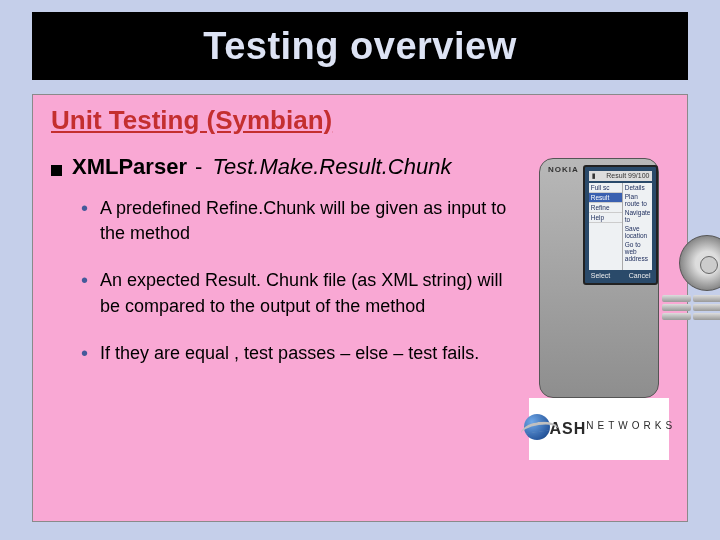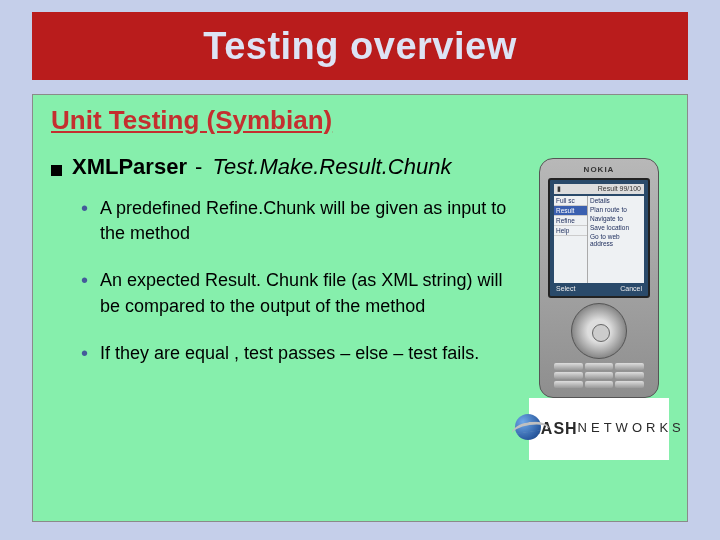--- a/index.html
+++ b/index.html
@@ -10,38 +10,38 @@
     font-family: Verdana, Arial, sans-serif;
     overflow: hidden;
     position: relative;
   }
   .title-bar {
     position: absolute;
     left: 32px;
     right: 32px;
     top: 12px;
     height: 68px;
-    background: #b91c1c;
+    background: #000000;
     display: flex;
     align-items: center;
     justify-content: center;
   }
   .title-bar-text {
     color: #dde3f4;
     font-size: 38px;
     font-weight: bold;
     letter-spacing: 0.5px;
   }
   .content-card {
     position: absolute;
     left: 32px;
     right: 32px;
     top: 94px;
     bottom: 18px;
-    background: #86efac;
+    background: #f9a8d4;
     border: 1px solid #8a8a8a;
     padding: 10px 18px 14px 18px;
   }
   .section-heading {
     color: #c42f2f;
     font-size: 26px;
     font-weight: bold;
     text-decoration: underline;
     margin-bottom: 18px;
   }
@@ -100,21 +100,21 @@
   
   .phone {
     width: 120px;
     height: 240px;
     margin: 4px auto 0 auto;
     background: linear-gradient(#b8b8b8,#8e8e8e);
     border-radius: 14px;
     border: 1px solid #555;
     padding: 6px 8px 8px 8px;
     display: flex;
-    flex-direction: column;
+    flex-direction: row;
     gap: 4px;
   }
   .phone-brand {
     text-align: center;
     font-size: 8px;
     color: #333;
     font-weight: bold;
     letter-spacing: 1px;
   }
   .phone-screen {
@@ -236,21 +236,21 @@
     line-height:1;
   }
   .logo-text .l1 {
     font-size: 16px;
     font-weight: bold;
     letter-spacing: 1px;
     color:#2a2a2a;
     font-family: Arial, sans-serif;
   }
   .logo-text .l2 {
-    font-size: 13px;
+    font-size: 10px;
     letter-spacing: 4px;
     color:#2a2a2a;
     font-family: Arial, sans-serif;
   }
 </style>
 </head>
 <body>
 
 <div class="title-bar">
   <div class="title-bar-text">Testing overview</div>

